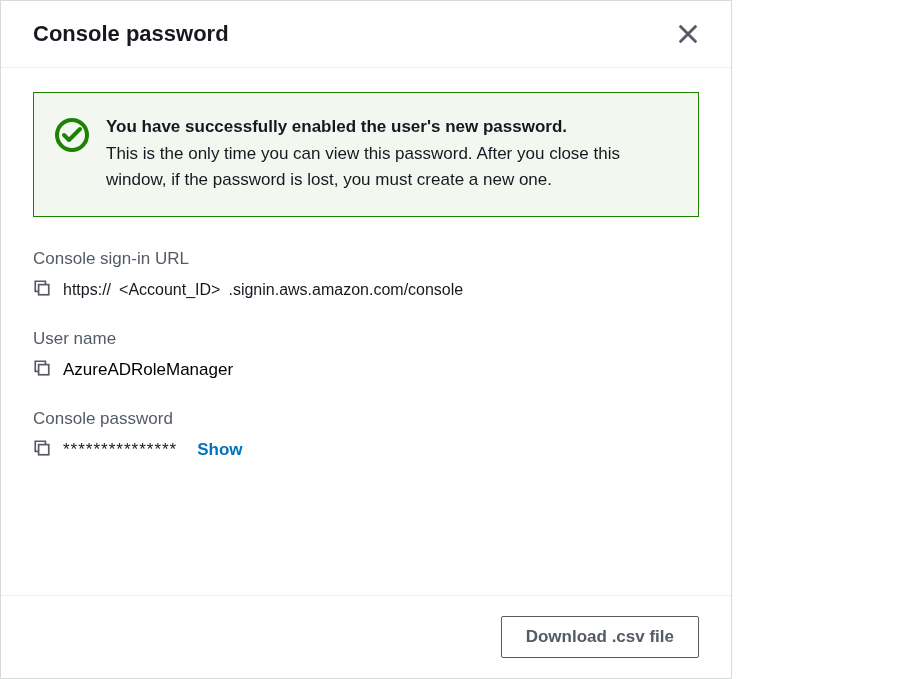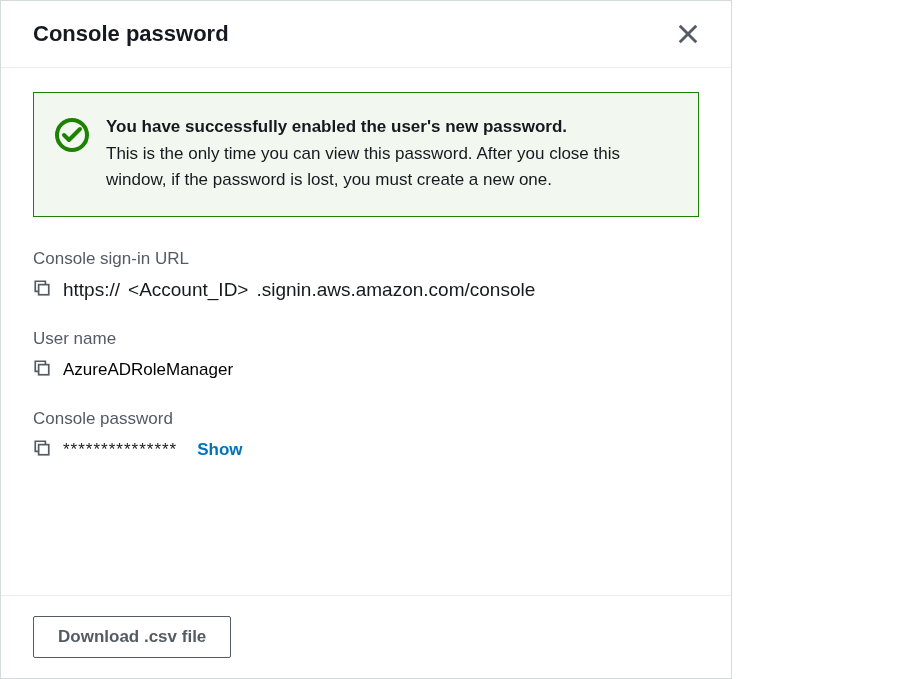--- a/index.html
+++ b/index.html
@@ -78,21 +78,21 @@
       display: flex;
       align-items: center;
       gap: 12px;
     }
     .copy-icon {
       cursor: pointer;
       color: #545b64;
       flex-shrink: 0;
     }
     .url-text {
-      font-size: 19px;
+      font-size: 16px;
       color: #16191f;
       display: flex;
       align-items: center;
       gap: 4px;
     }
     .account-id-placeholder {
       display: inline-block;
       padding: 0 4px;
       text-align: center;
     }
@@ -109,20 +109,21 @@
       font-size: 17px;
       font-weight: 700;
       color: #0073bb;
       cursor: pointer;
       margin-left: 8px;
     }
     .modal-footer {
       border-top: 1px solid #eaeded;
       padding: 20px 32px;
       display: flex;
+      justify-content: flex-end;
       gap: 16px;
     }
     .btn {
       font-size: 17px;
       font-weight: 700;
       padding: 10px 24px;
       border-radius: 2px;
       cursor: pointer;
       border: 1px solid;
     }

